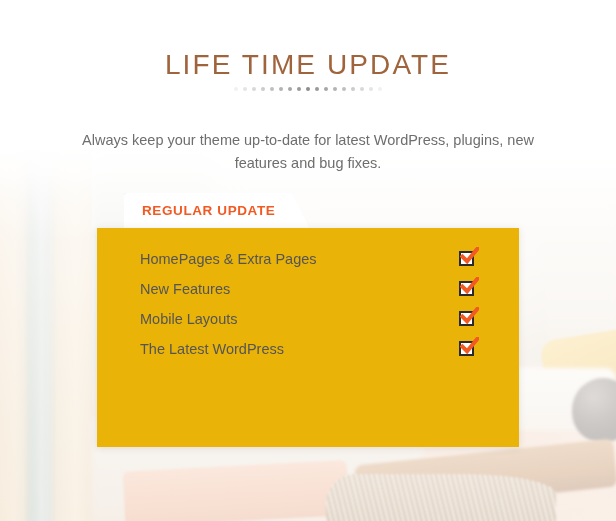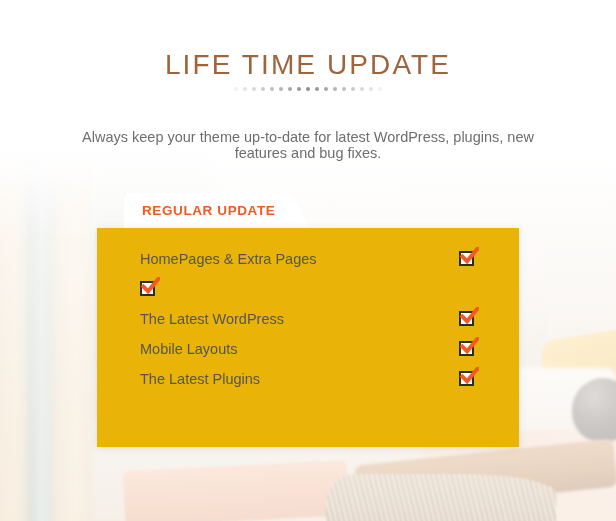--- a/index.html
+++ b/index.html
@@ -173,21 +173,21 @@
   }
 
   .page-subtitle {
     position: absolute;
     top: 114px;
     left: 50%;
     transform: translateX(-50%);
     width: 500px;
     text-align: center;
     font-size: 14.5px;
-    line-height: 16px;
+    line-height: 23px;
     color: #6e6e6e;
   }
 
   
   .panel {
     position: absolute;
     left: 97px;
     top: 228px;
     width: 422px;
     height: 219px;
@@ -319,47 +319,39 @@
           <li class="feature-row">
             <span class="feature-label">HomePages &amp; Extra Pages</span>
             <span class="checkbox">
               <span class="box"></span>
               <svg class="tick" viewBox="0 0 19 19">
                 <path d="M2.4 9.6 L7.1 14.2 L17.6 1.6" fill="none" stroke="#f15a22" stroke-width="4.1" stroke-linecap="square" stroke-linejoin="miter"></path>
               </svg>
             </span>
           </li>
           <li class="feature-row">
-            <span class="checkbox">
-              <span class="box"></span>
-              <svg class="tick" viewBox="0 0 19 19">
-                <path d="M2.4 9.6 L7.1 14.2 L17.6 1.6" fill="none" stroke="#f15a22" stroke-width="4.1" stroke-linecap="square" stroke-linejoin="miter"></path>
-              </svg>
-            </span>
-          </li>
-          <li class="feature-row">
-            <span class="feature-label">The Latest WordPress</span>
+            <span class="feature-label">New Features</span>
             <span class="checkbox">
               <span class="box"></span>
               <svg class="tick" viewBox="0 0 19 19">
                 <path d="M2.4 9.6 L7.1 14.2 L17.6 1.6" fill="none" stroke="#f15a22" stroke-width="4.1" stroke-linecap="square" stroke-linejoin="miter"></path>
               </svg>
             </span>
           </li>
           <li class="feature-row">
             <span class="feature-label">Mobile Layouts</span>
             <span class="checkbox">
               <span class="box"></span>
               <svg class="tick" viewBox="0 0 19 19">
                 <path d="M2.4 9.6 L7.1 14.2 L17.6 1.6" fill="none" stroke="#f15a22" stroke-width="4.1" stroke-linecap="square" stroke-linejoin="miter"></path>
               </svg>
             </span>
           </li>
           <li class="feature-row">
-            <span class="feature-label">The Latest Plugins</span>
+            <span class="feature-label">The Latest WordPress</span>
             <span class="checkbox">
               <span class="box"></span>
               <svg class="tick" viewBox="0 0 19 19">
                 <path d="M2.4 9.6 L7.1 14.2 L17.6 1.6" fill="none" stroke="#f15a22" stroke-width="4.1" stroke-linecap="square" stroke-linejoin="miter"></path>
               </svg>
             </span>
           </li>
         </ul>
     </div>
 

